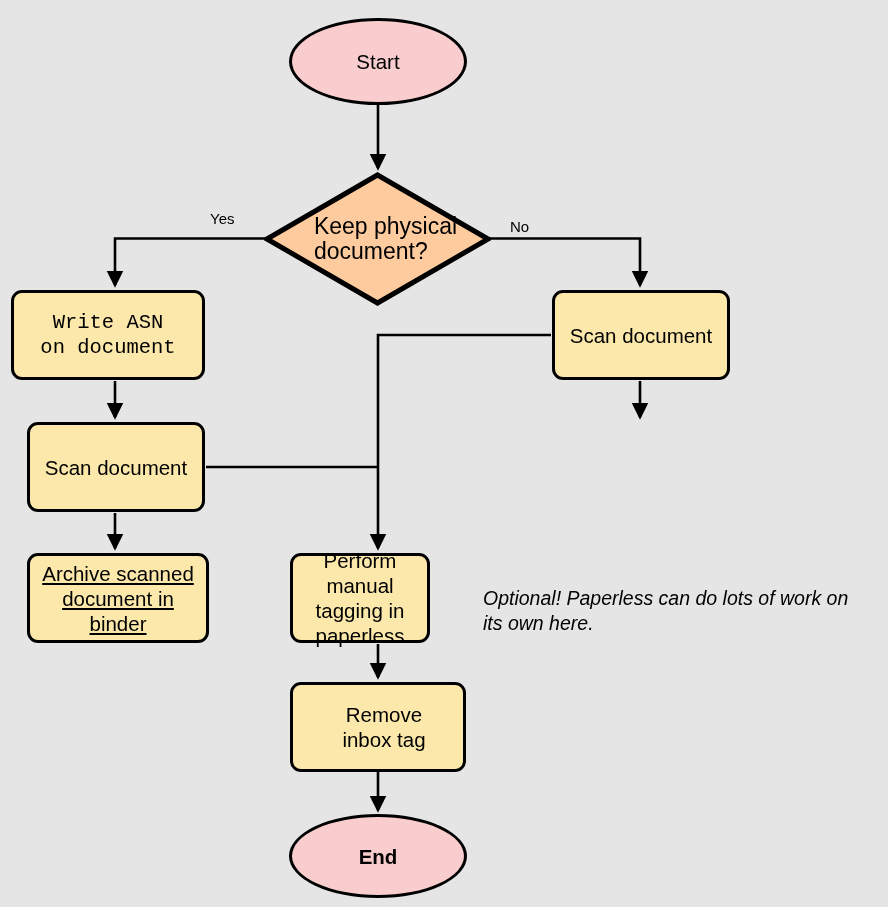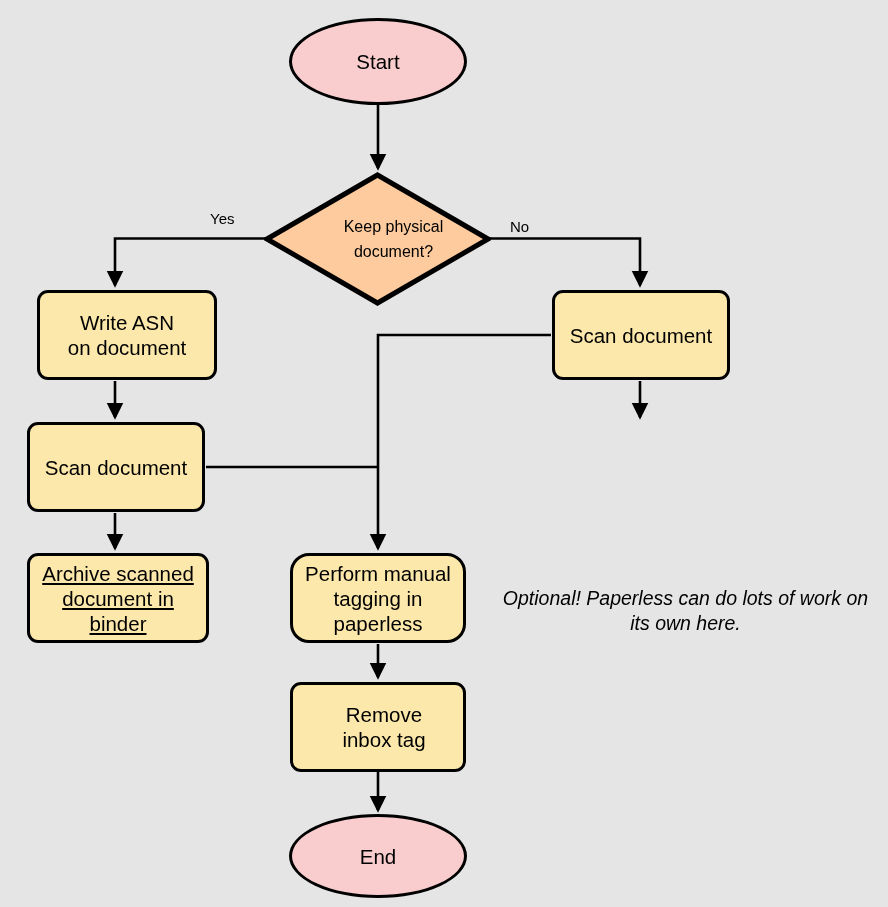--- a/index.html
+++ b/index.html
@@ -53,29 +53,28 @@
   .decision-wrap {
     position: absolute;
   }
   .decision-wrap svg {
     position: absolute;
     left: 0;
     top: 0;
   }
   .decision-label {
     position: absolute;
-    left: 16px;
+    left: 8px;
     top: 0;
     width: 100%;
     height: 100%;
     display: flex;
     align-items: center;
     justify-content: center;
-    text-align: center;
-    font-size: 16px;
+    font-size: 23px;
     line-height: 25px;
     color: #000000;
     white-space: pre-line;
   }
   .edge-label {
     position: absolute;
     font-size: 15px;
     line-height: 22px;
     color: #000000;
     white-space: nowrap;
@@ -132,37 +131,37 @@
       <polygon points="113.5,3 224,67 113.5,131 3,67" fill="#fdcb9e" stroke="#000000" stroke-width="5" stroke-linejoin="miter"></polygon>
     </svg>
     <div class="decision-label">Keep physical
 document?</div>
   </div>
 
   <div class="edge-label" style="left:210px; top:208px;">Yes</div>
 
   <div class="edge-label" style="left:510px; top:216px;">No</div>
 
-  <div class="node process" style="left:37px; top:290px; width:180px; height:90px;">Write ASN
+  <div class="node process" style="left:11px; top:290px; width:194px; height:90px;font-family:Liberation Mono, monospace;">Write ASN
 on document</div>
 
   <div class="node process" style="left:27px; top:422px; width:178px; height:90px;">Scan document</div>
 
   <div class="node process" style="left:27px; top:553px; width:182px; height:90px;text-decoration:underline;">Archive scanned
 document in
 binder</div>
 
   <div class="node process" style="left:552px; top:290px; width:178px; height:90px;">Scan document</div>
 
 
-  <div class="node process" style="left:290px; top:553px; width:176px; height:90px;border-radius:19px;">Perform manual
+  <div class="node process" style="left:290px; top:553px; width:140px; height:90px;">Perform manual
 tagging in
 paperless</div>
 
   <div class="node process" style="left:290px; top:682px; width:176px; height:90px;padding-left:12px;">Remove
 inbox tag</div>
 
-  <div class="node terminator" style="left:289px; top:814px; width:178px; height:84px;">End</div>
+  <div class="node terminator" style="left:289px; top:814px; width:178px; height:84px;font-weight:bold;">End</div>
 
-  <div class="annotation" style="left:483px; top:586px; width:405px;text-align:center;">Optional! Paperless can do lots of work on
+  <div class="annotation" style="left:483px; top:586px; width:405px;">Optional! Paperless can do lots of work on
 its own here.</div>
 
 </div>
 
 </body></html>

